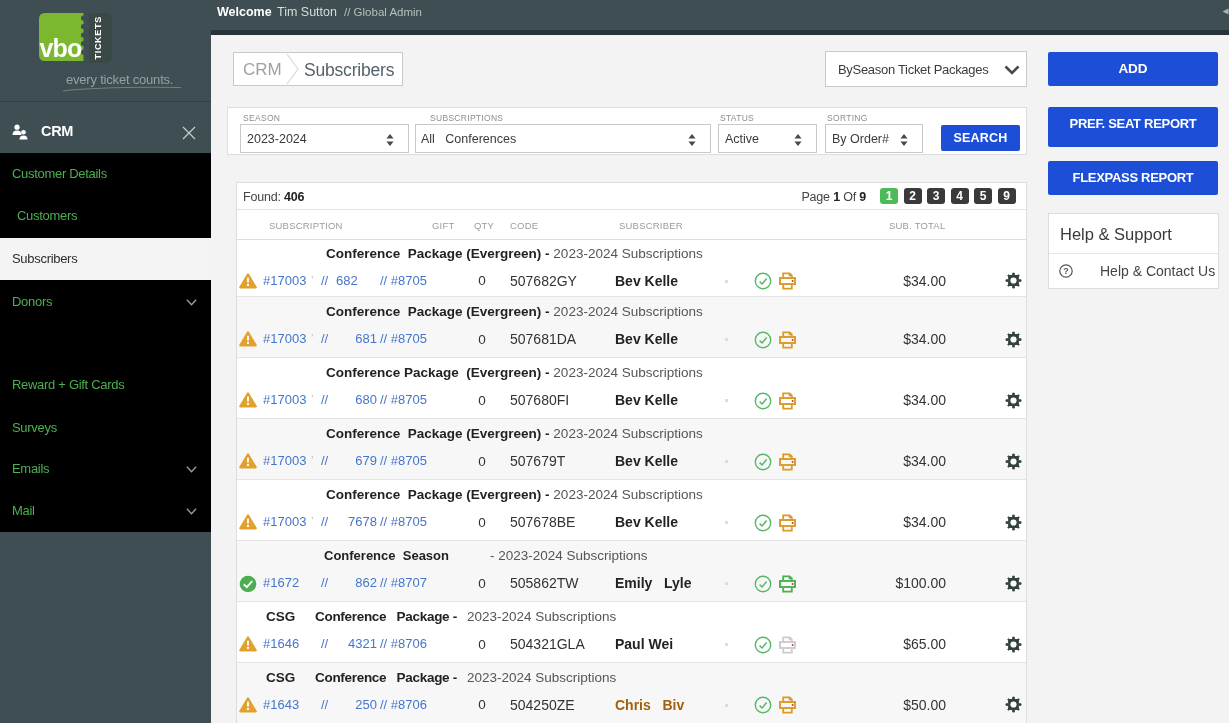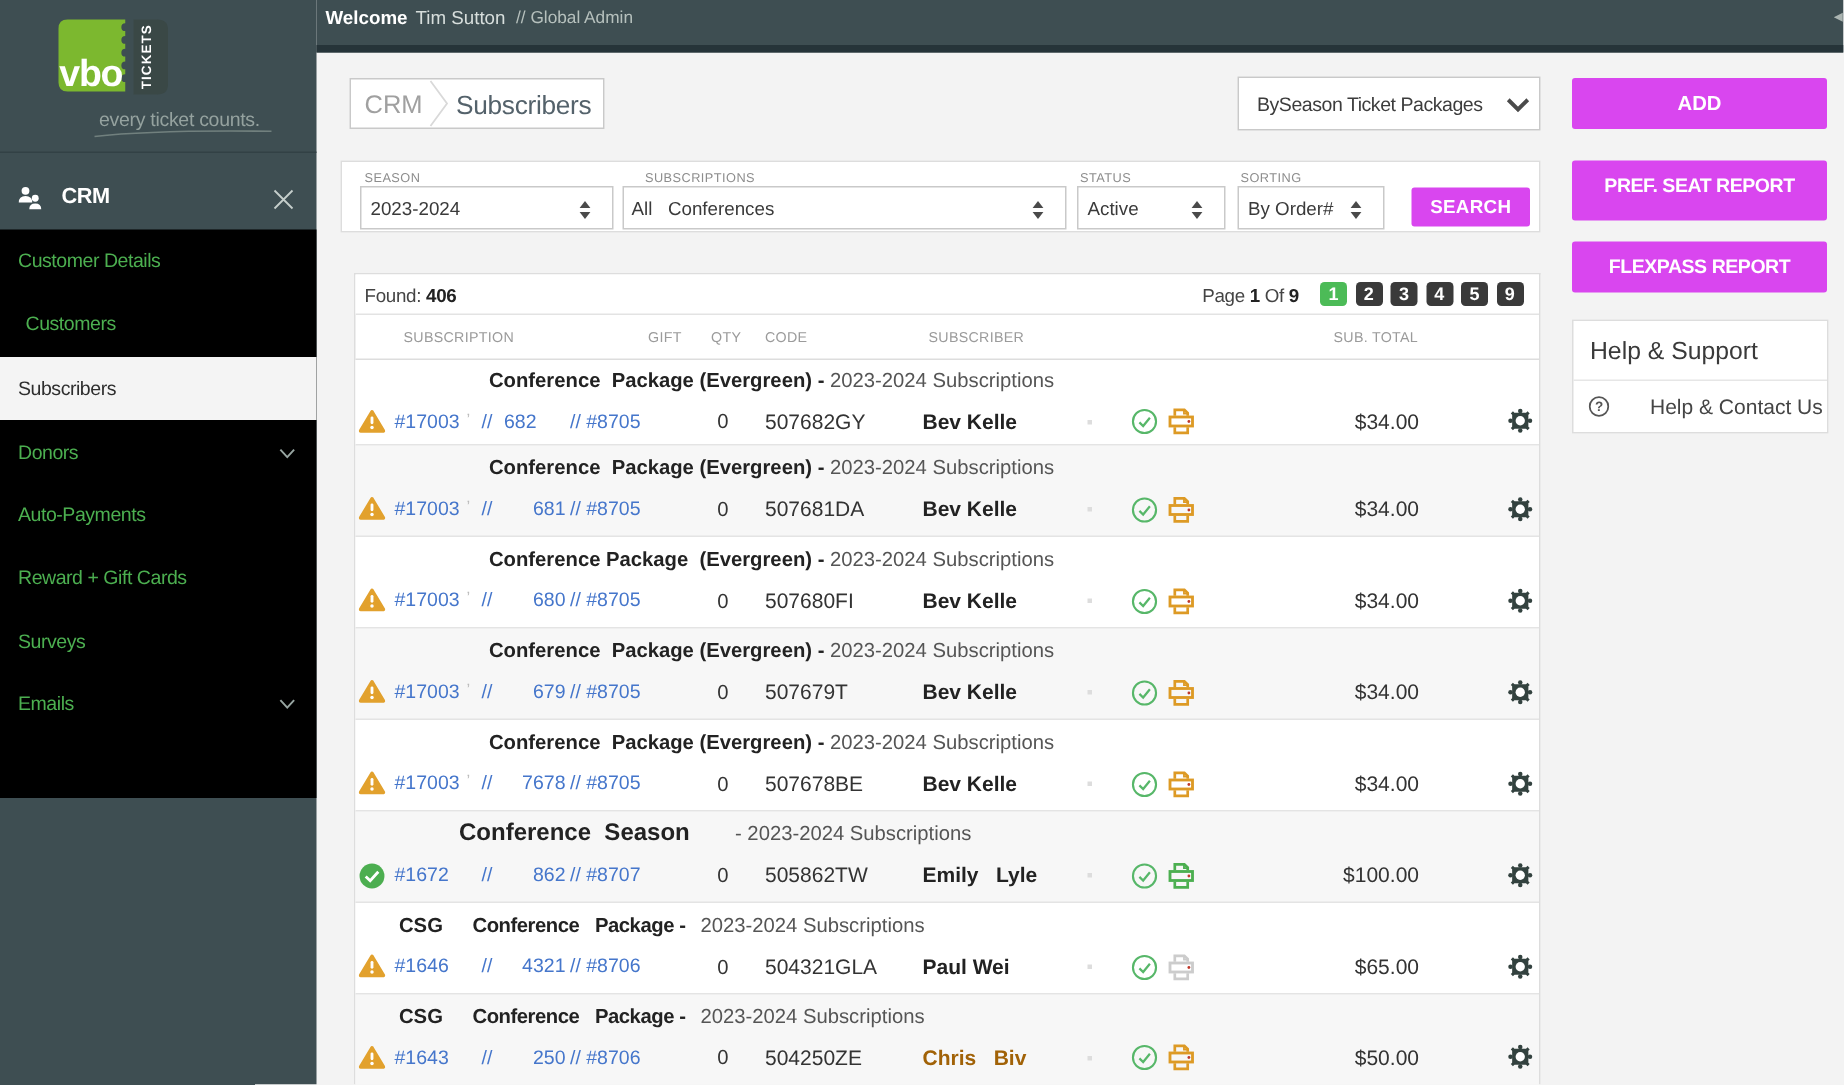--- a/index.html
+++ b/index.html
@@ -12,21 +12,21 @@
   .mitem { position:absolute; left:0; width:211px; height:42px; color:#4caf50;
     font-size:13px; letter-spacing:-0.3px; line-height:42px; padding-left:12px; }
   .mitem.active { background:#f4f4f4; color:#2e2e2e; }
   .chev { position:absolute; right:14px; width:11px; height:11px; }
   
   #topbar { left:211px; top:0; width:1018px; height:35px; background:#3e4e52;
     border-bottom:0; }
   #topbar .dark { position:absolute; left:0; top:30px; width:1018px; height:5px; background:#263439; }
   
   .whitebox { background:#fff; border:1px solid #ccc; }
-  .btn { background:#d946ef; color:#fff; font-weight:bold; font-size:13px;
+  .btn { background:#1d4ed8; color:#fff; font-weight:bold; font-size:13px;
     text-align:center; border-radius:2px; letter-spacing:-0.3px; }
   .lbl { font-size:8.5px; color:#8d8d8d; letter-spacing:.3px; }
   .blue { color:#4576cb; }
   .sel { background:#fff; border:1px solid #c9c9c9; }
 </style>
 </head>
 <body>
 
 <div class="abs" id="sidebar"></div>
 <div class="abs" style="left:0;top:101px;width:211px;height:1px;background:#324145;"></div>
@@ -48,24 +48,28 @@
 
 <div class="abs" id="menu">
   <div class="mitem" style="top:0;">Customer Details</div>
   <div class="mitem" style="top:42px;padding-left:17px;">Customers</div>
   <div class="mitem active" style="top:85px;height:42px;">Subscribers</div>
   <div class="mitem" style="top:128px;">Donors
     <svg class="chev" style="top:16px;" width="12" height="12" viewBox="0 0 12 8">
         <path d="M1 1 L6 6.5 L11 1" fill="none" stroke="#97a5a1" stroke-width="1.4"></path>
       </svg>
   </div>
-  <div class="mitem" style="top:169px;">Auto-Payments</div>
   <div class="mitem" style="top:211px;">Reward + Gift Cards</div>
   <div class="mitem" style="top:254px;">Surveys</div>
   <div class="mitem" style="top:295px;">Emails
+    <svg class="chev" style="top:16px;" width="12" height="12" viewBox="0 0 12 8">
+        <path d="M1 1 L6 6.5 L11 1" fill="none" stroke="#97a5a1" stroke-width="1.4"></path>
+      </svg>
+  </div>
+  <div class="mitem" style="top:337px;">Mail
     <svg class="chev" style="top:16px;" width="12" height="12" viewBox="0 0 12 8">
         <path d="M1 1 L6 6.5 L11 1" fill="none" stroke="#97a5a1" stroke-width="1.4"></path>
       </svg>
   </div>
 </div>
 
 <div class="abs" id="topbar">
     <div class="dark"></div>
   <span class="abs" style="left:6px;top:5px;color:#fff;font-weight:bold;font-size:12.5px;line-height:14px;">Welcome</span>
   <span class="abs" style="left:66px;top:5px;color:#d7dedc;font-size:12.5px;line-height:14px;">Tim Sutton</span>
@@ -378,21 +382,21 @@
       <circle cx="15" cy="8.5" r="1.5"></circle>
       <rect x="7.5" y="0.6" width="2" height="3" transform="rotate(45 8.5 8.5)"></rect>
       <rect x="7.5" y="0.6" width="2" height="3" transform="rotate(135 8.5 8.5)"></rect>
       <rect x="7.5" y="0.6" width="2" height="3" transform="rotate(225 8.5 8.5)"></rect>
       <rect x="7.5" y="0.6" width="2" height="3" transform="rotate(315 8.5 8.5)"></rect>
     </g>
     <circle cx="8.5" cy="8.5" r="3.1" fill="#fff"></circle>
   </svg>
 <div class="abs" style="left:237px;top:541px;width:789px;height:61px;background:#f7f7f7;"></div>
 <div class="abs" style="left:237px;top:540px;width:789px;height:1px;background:#e4e4e4;"></div>
-<div class="abs" style="left:306px;top:548px;font-size:16px;line-height:16px;"><b style="color:#222;">Conference&nbsp; Season</b></div>
+<div class="abs" style="left:324px;top:548px;font-size:13px;line-height:16px;"><b style="color:#222;">Conference&nbsp; Season</b></div>
 <div class="abs" style="left:490px;top:548px;font-size:13.5px;line-height:16px;color:#555;">- 2023-2024 Subscriptions</div>
 <svg class="abs" style="left:239px;top:574.5px;" width="18" height="18" viewBox="0 0 18 18">
     <circle cx="9" cy="9" r="8.3" fill="#4cae50"></circle>
     <path d="M4.8 9.3 L7.8 12.2 L13.2 6.2" stroke="#fff" stroke-width="1.9" fill="none"></path>
   </svg>
 <div class="abs blue" style="left:263px;top:576px;font-size:13px;line-height:14px;">#1672</div>
 <div class="abs blue" style="left:321px;top:576px;font-size:13px;line-height:14px;">//</div>
 <div class="abs blue" style="left:336px;top:576px;width:41px;text-align:right;font-size:13px;line-height:14px;">862</div>
 <div class="abs blue" style="left:380px;top:576px;font-size:13px;line-height:14px;">// #8707</div>
 <div class="abs" style="left:470px;top:575.5px;width:24px;text-align:center;font-size:13.5px;line-height:15px;color:#333;">0</div>

